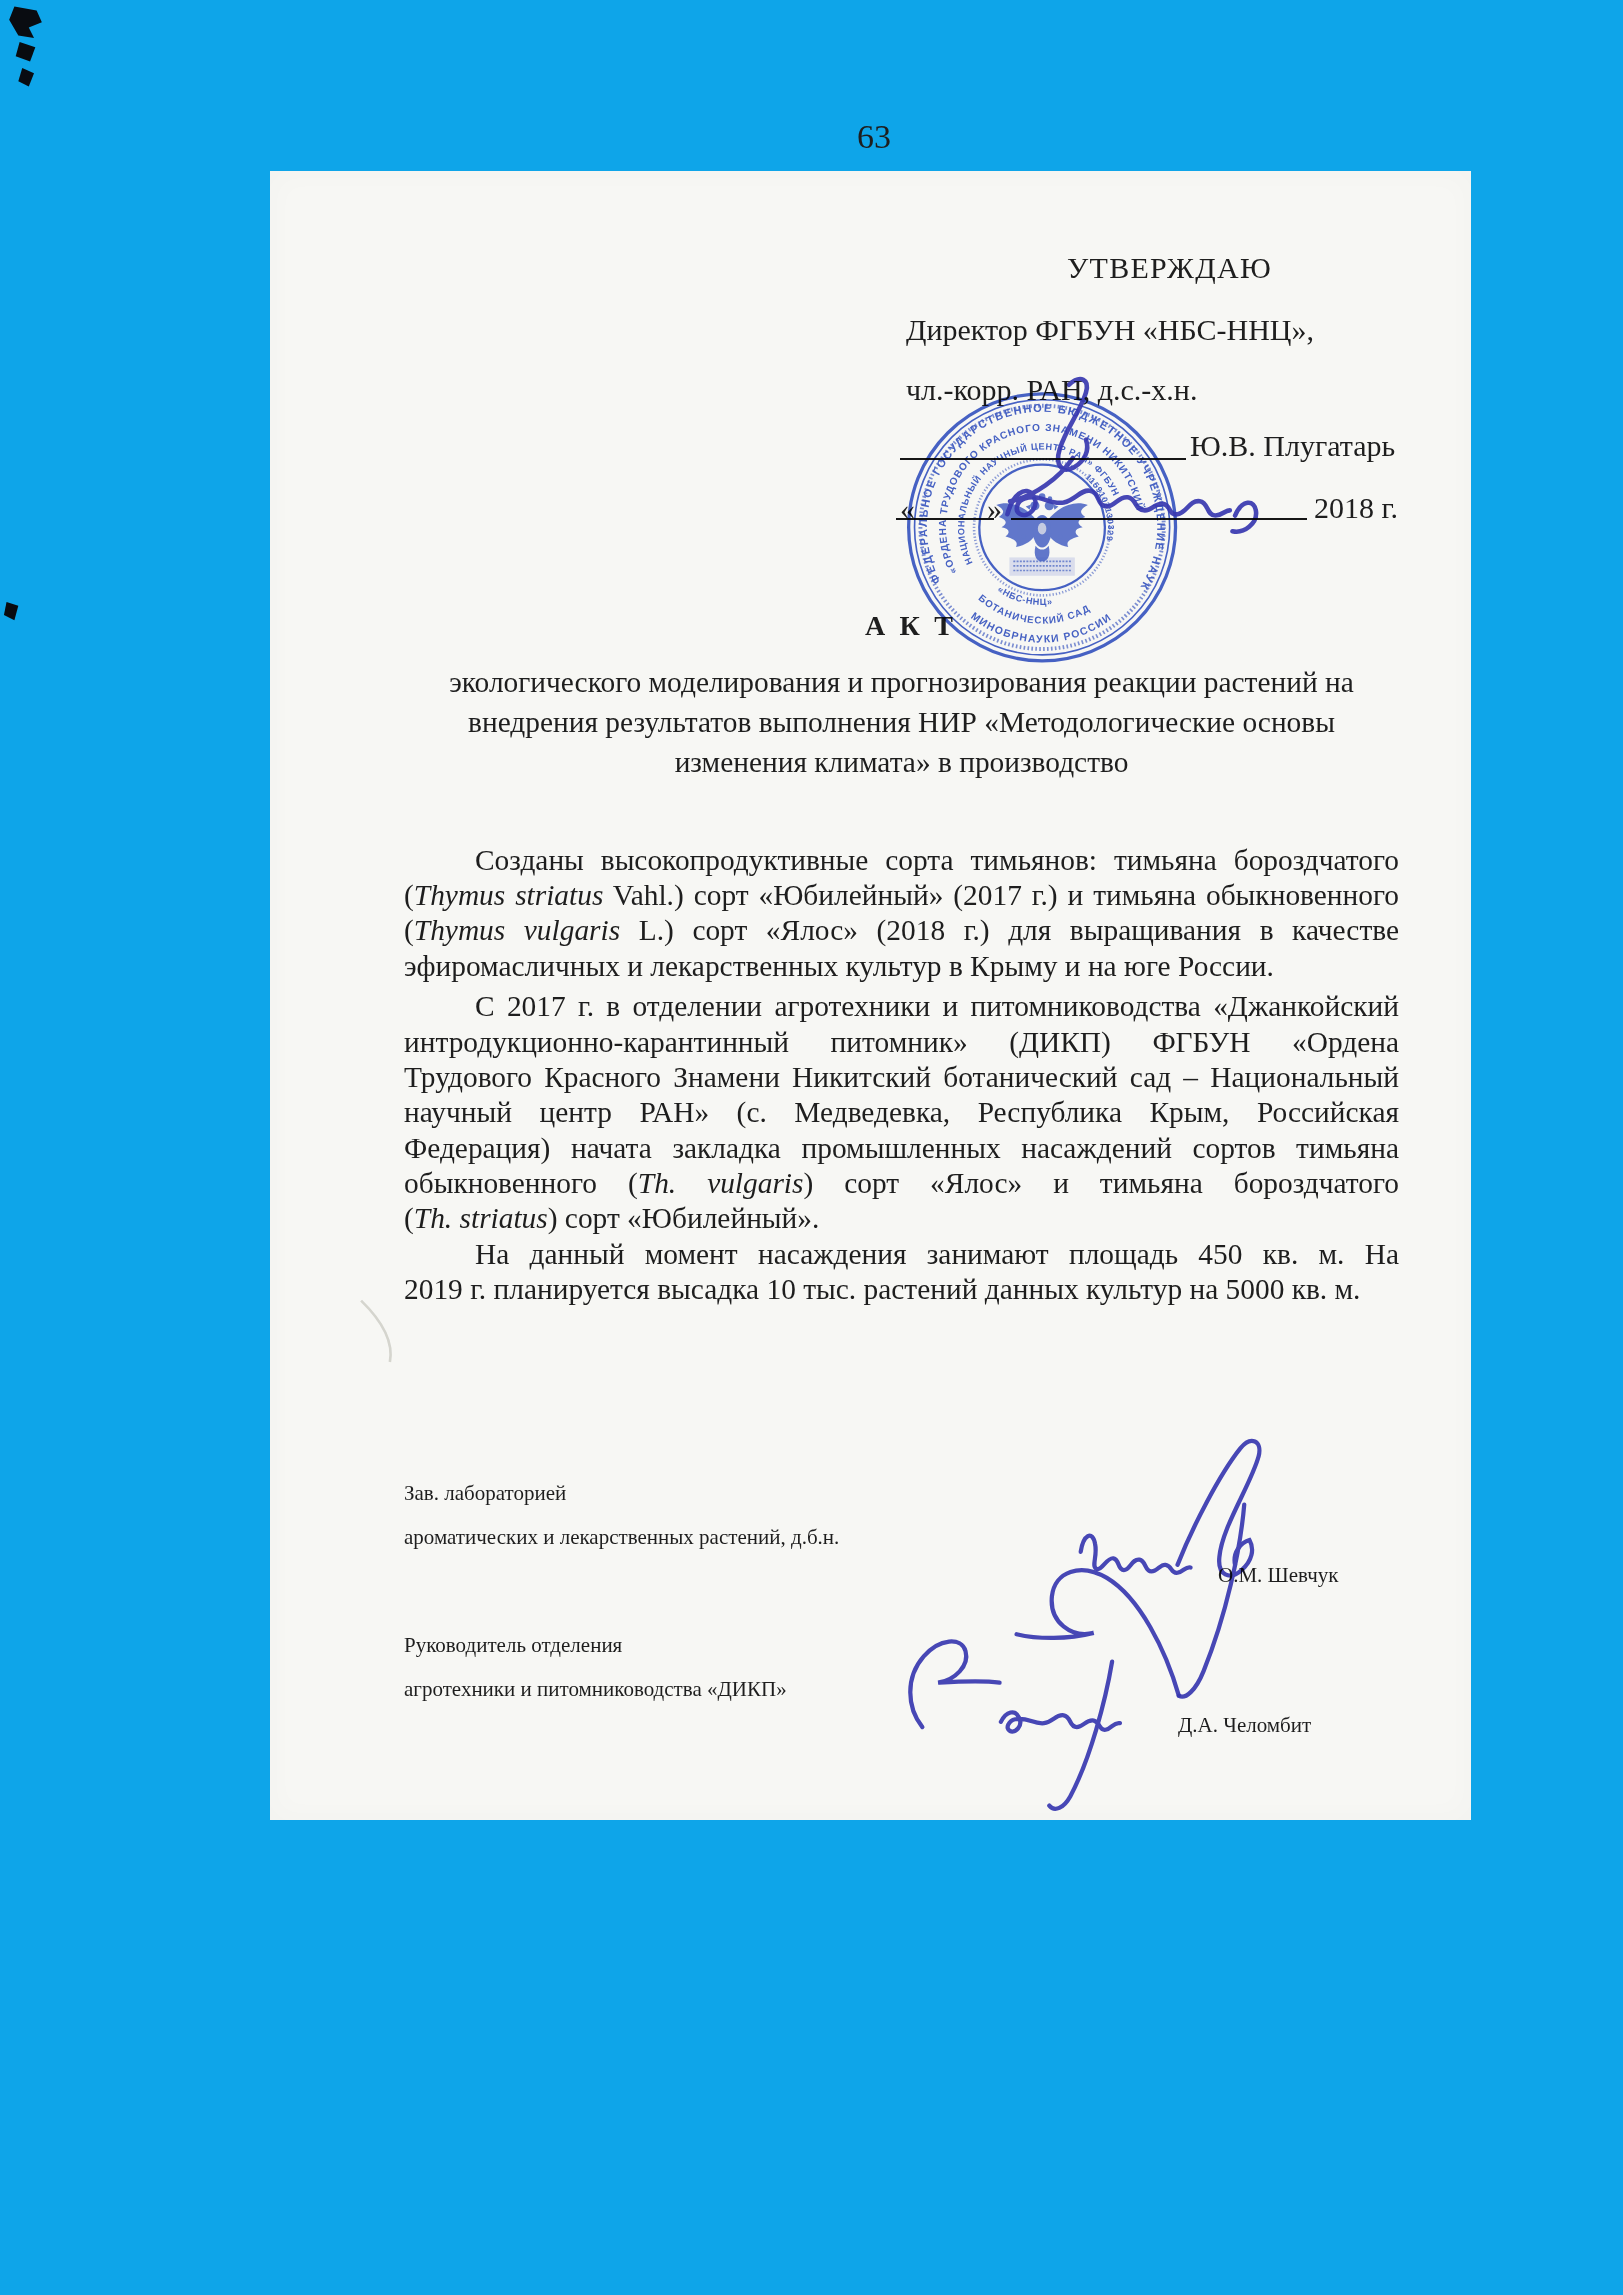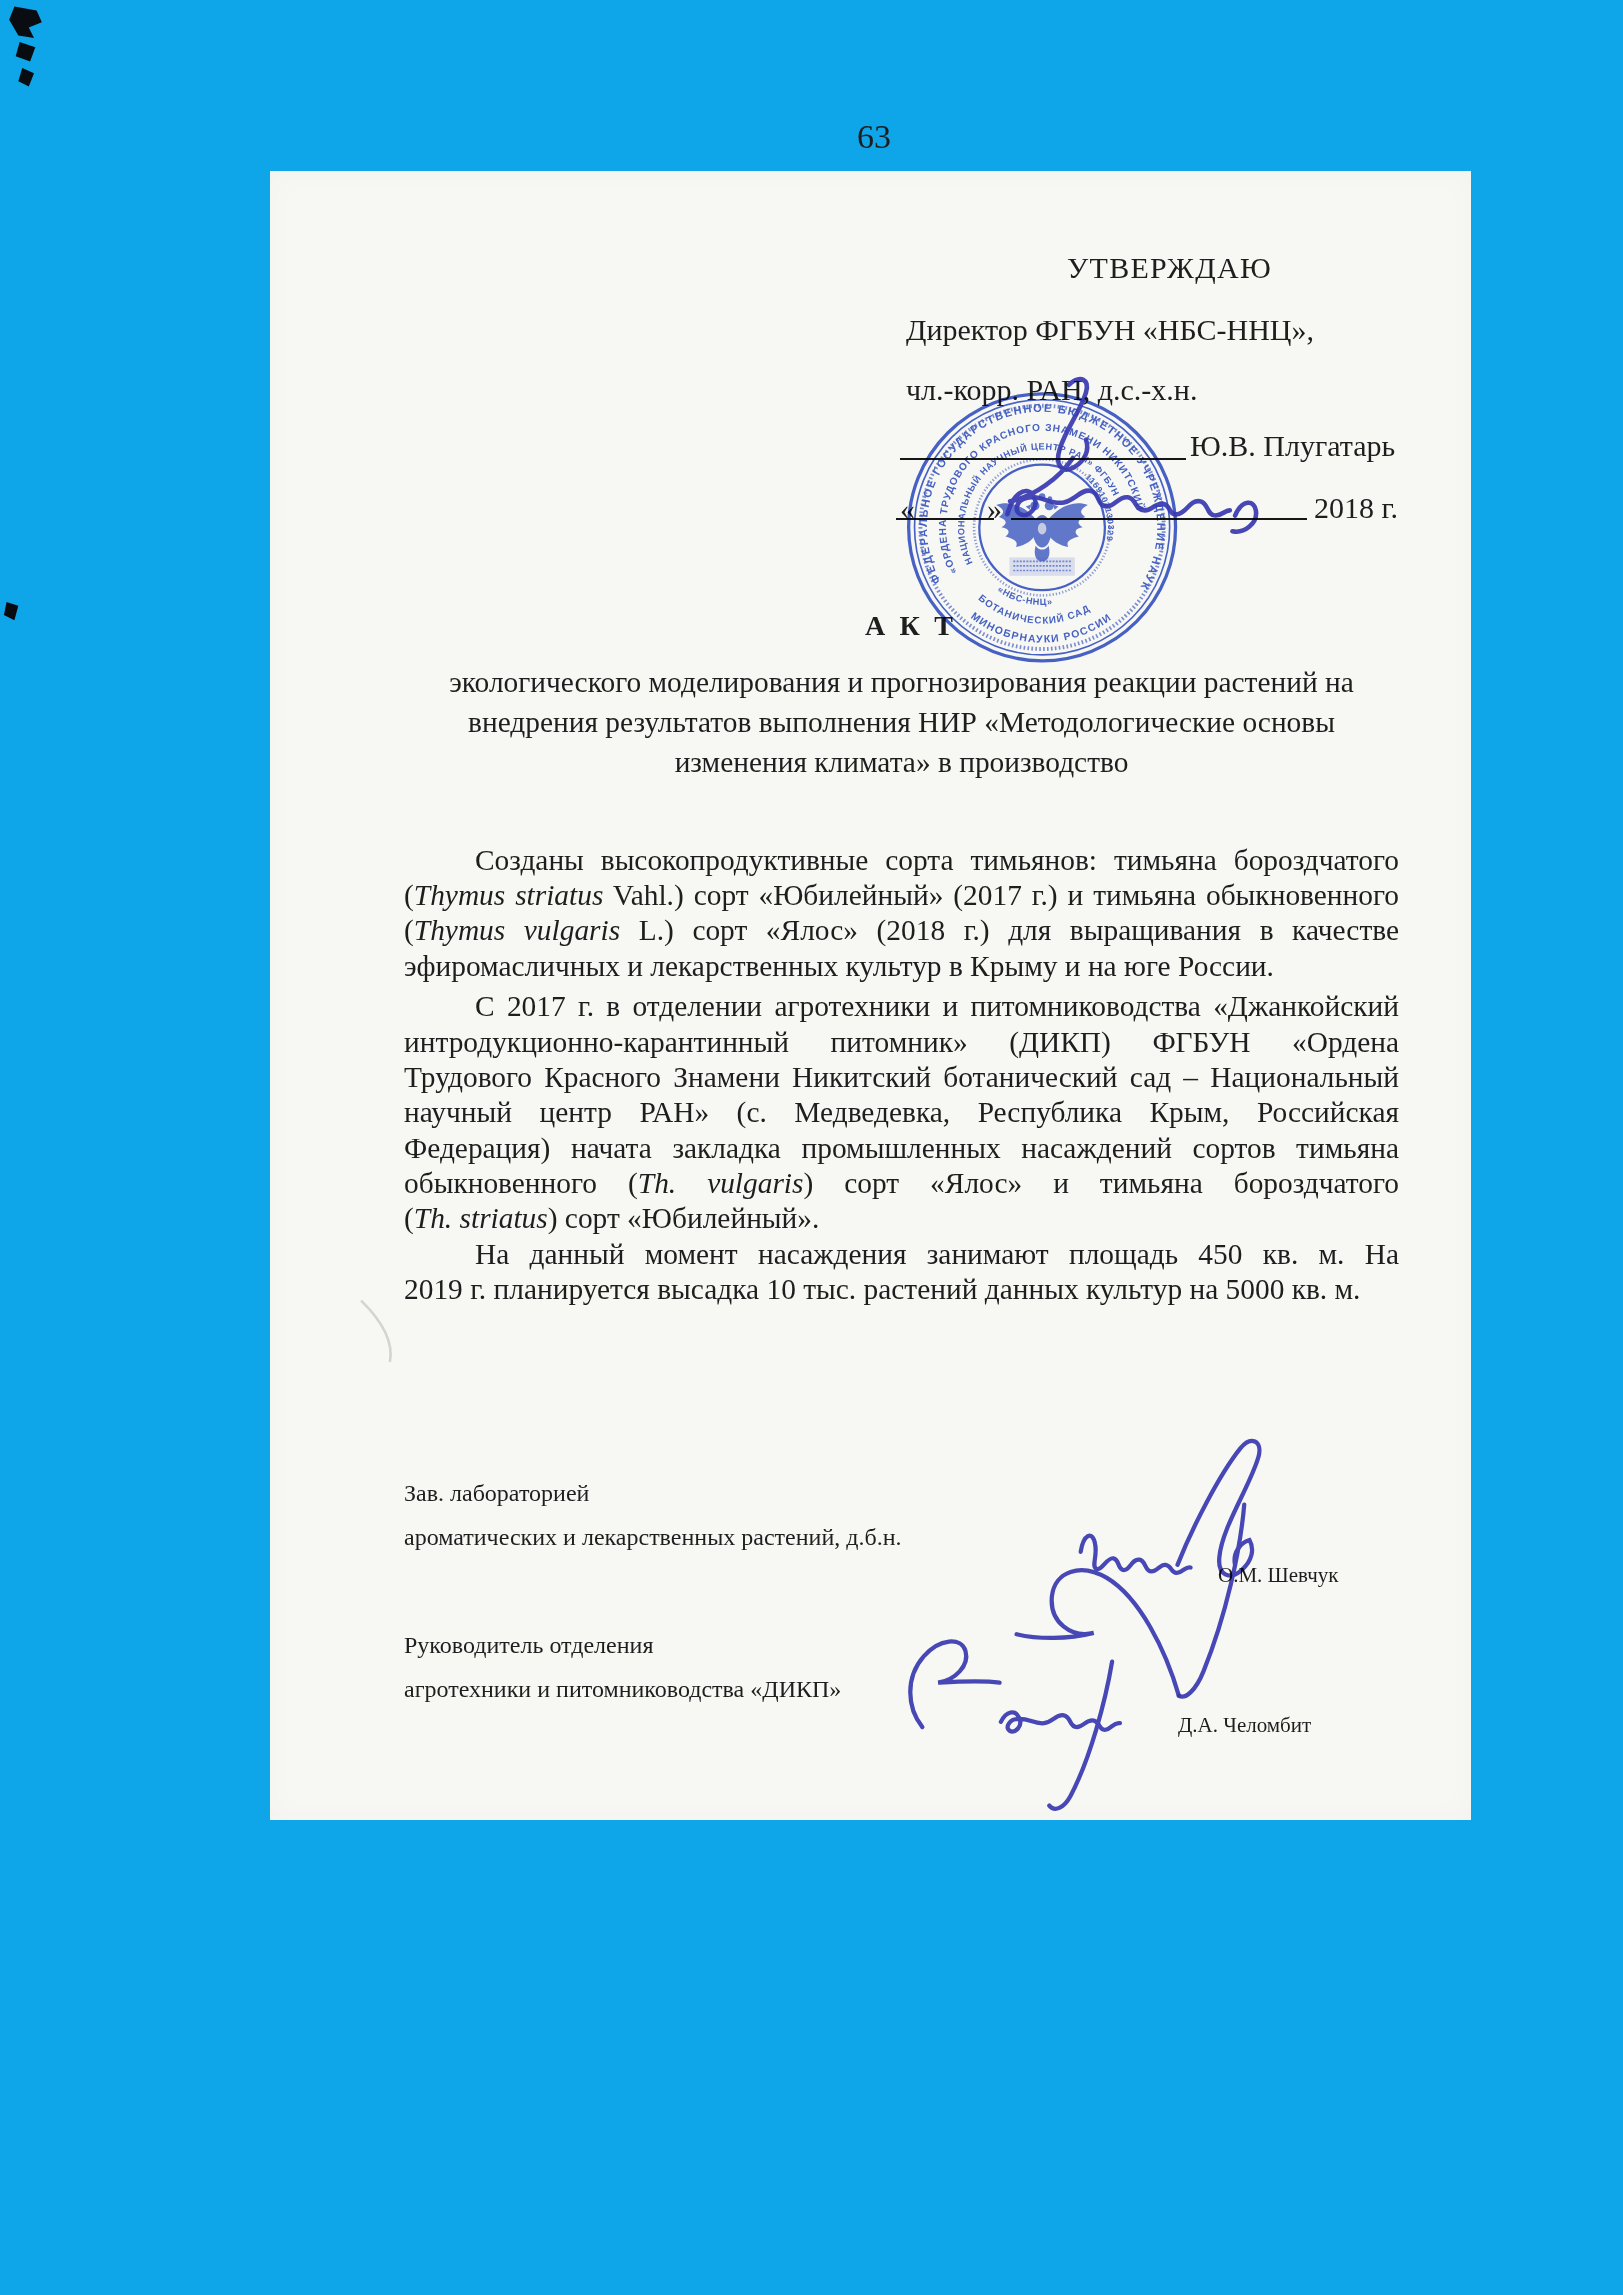--- a/index.html
+++ b/index.html
@@ -24,21 +24,21 @@
     font-size:29.4px;line-height:40px;text-align:center;
   }
   .bl{
     position:absolute;left:404px;width:995px;height:37px;
     font-size:29.4px;line-height:35px;
   }
   .just{text-align:justify;}
   .just::after{content:"";display:inline-block;width:100%;height:0;}
   .indent{text-indent:71px;}
   .rule{position:absolute;height:2px;background:#161616;}
-  .roles{position:absolute;left:404px;font-size:24px;line-height:44px;}
+  .roles{position:absolute;left:404px;font-size:21px;line-height:44px;}
   .sname{position:absolute;font-size:21px;margin-top:44px;}
   i{font-style:italic;}
   svg.overlay{position:absolute;left:0;top:0;pointer-events:none;}
   .stamp-layer{mix-blend-mode:multiply;}
   .stamp-text{font-family:"Liberation Sans","DejaVu Sans",sans-serif;font-weight:bold;}
 </style>
 </head>
 <body>
 
 <div class="canvas">

